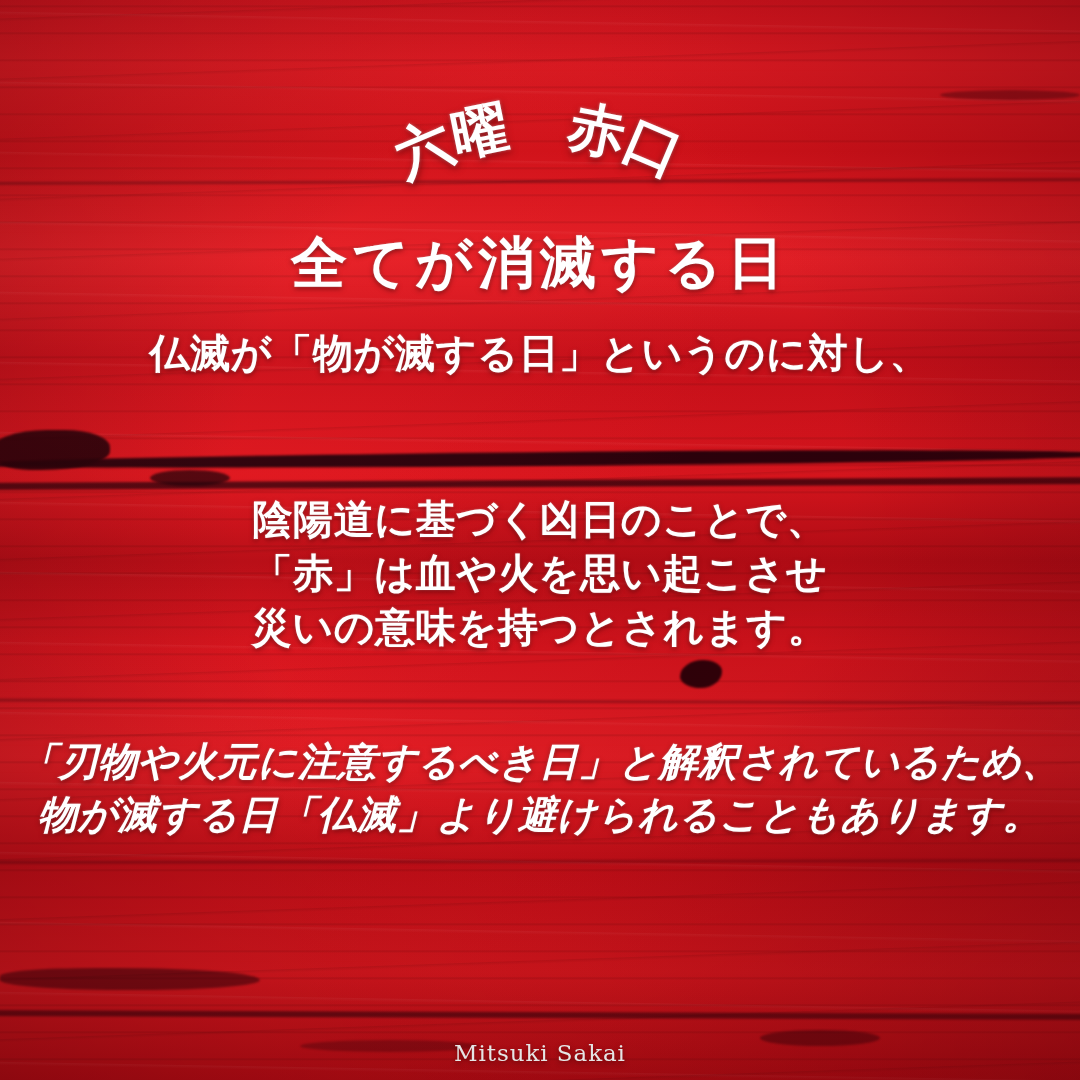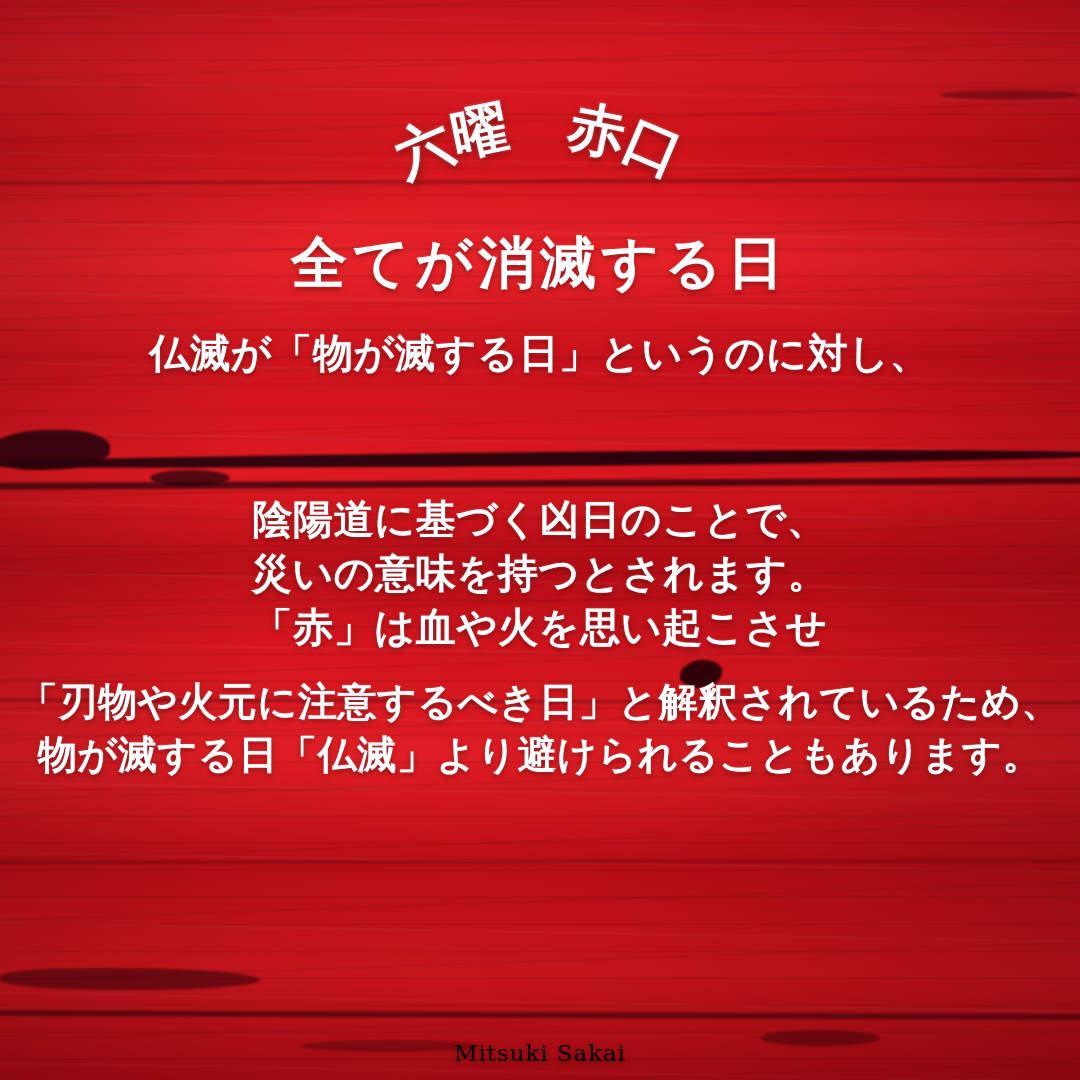--- a/index.html
+++ b/index.html
@@ -175,32 +175,32 @@
     left: 0;
     width: 1080px;
     font-size: 40px;
     line-height: 1.35;
     letter-spacing: 0.015em;
   }
   .para .line { display: block; white-space: nowrap; }
 
   .p1 { top: 326px; }
   .p2 { top: 492px; }
-  .p3 { top: 676px; font-size: 39px; }
+  .p3 { top: 736px; font-size: 39px; font-style: italic; }
   .p4 { top: 852px; }
 
   .signature {
     position: absolute;
     top: 1040px;
     left: 0;
     width: 1080px;
     font-family: "DejaVu Serif", serif;
     font-size: 23px;
     letter-spacing: 0.04em;
-    color: #000000;
+    color: #e5e5e5;
     text-shadow: 0 2px 5px rgba(60,0,4,0.6);
   }
 </style>
 </head>
 <body>
 
 <div class="card">
 
   <div class="wood-base"></div>
   <div class="grain"></div>
@@ -234,22 +234,22 @@
       </div>
 
     <div class="hand title">全てが消滅する日</div>
 
     <div class="hand para p1">
       <span class="line">仏滅が「物が滅する日」というのに対し、</span>
     </div>
 
     <div class="hand para p2">
       <span class="line">陰陽道に基づく凶日のことで、</span>
+      <span class="line">「赤」は血や火を思い起こさせ</span>
       <span class="line">災いの意味を持つとされます。</span>
-      <span class="line">「赤」は血や火を思い起こさせ</span>
     </div>
 
     <div class="hand para p3">
       <span class="line">「刃物や火元に注意するべき日」と解釈されているため、</span>
       <span class="line">物が滅する日「仏滅」より避けられることもあります。</span>
     </div>
 
 
     <div class="signature">Mitsuki Sakai</div>
   </div>

